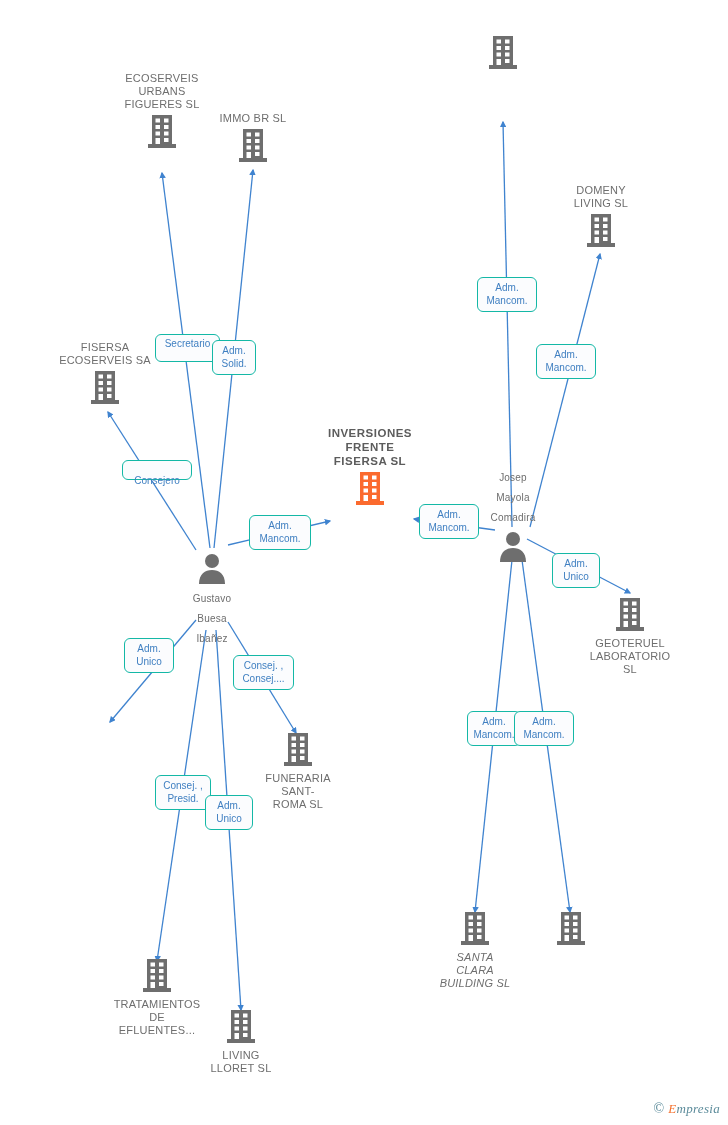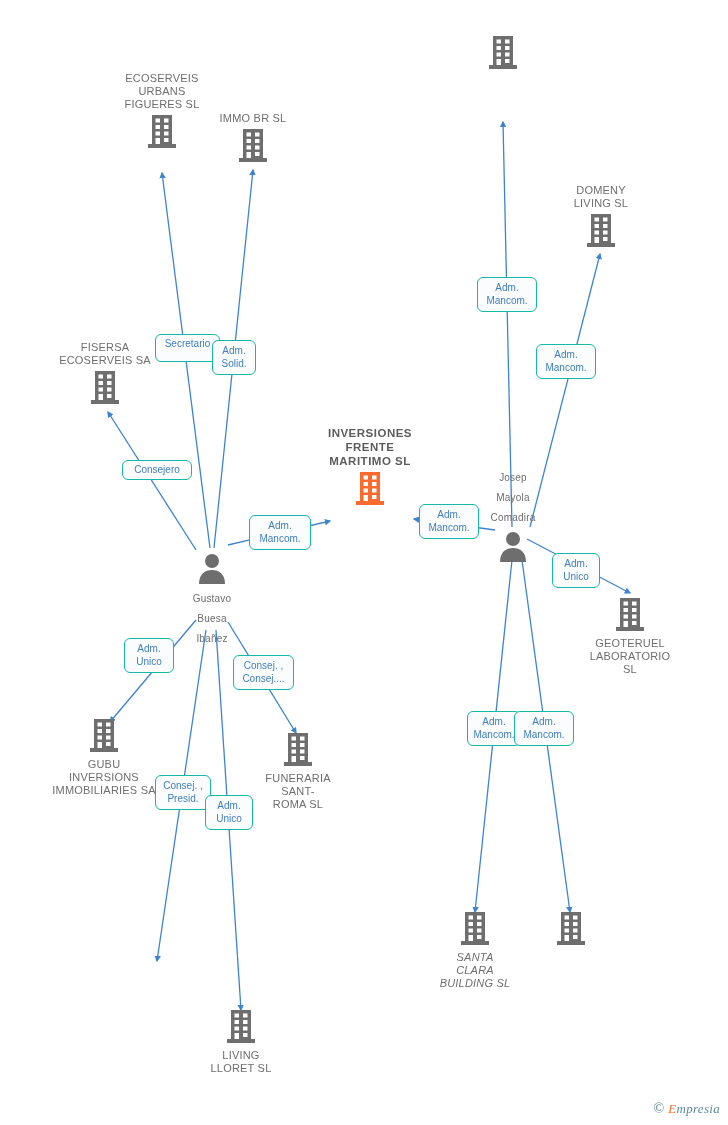--- a/index.html
+++ b/index.html
@@ -207,43 +207,20 @@
           <rect x="9.5" y="25" width="4.5" height="6"></rect>
             <rect x="18" y="25" width="4.5" height="4"></rect>
         </g>
       </svg>
     </span>
     <span class="caption cap-below">GEOTERUEL
 LABORATORIO
 SL</span>
   </div>
 
-  <div class="node company" style="left:104px;top:717px;">
-    <span class="icon">
-      <svg width="32" height="36" viewBox="0 0 32 36" aria-hidden="true">
-        <g fill="#6e6e6e">
-            <rect x="6" y="2" width="20" height="29"></rect>
-            <rect x="2" y="31" width="28" height="4"></rect>
-          </g>
-        <g fill="#ffffff">
-          <rect x="9.5" y="5.5" width="4.5" height="4"></rect>
-            <rect x="18" y="5.5" width="4.5" height="4"></rect>
-          <rect x="9.5" y="12" width="4.5" height="4"></rect>
-            <rect x="18" y="12" width="4.5" height="4"></rect>
-          <rect x="9.5" y="18.5" width="4.5" height="4"></rect>
-            <rect x="18" y="18.5" width="4.5" height="4"></rect>
-          <rect x="9.5" y="25" width="4.5" height="6"></rect>
-            <rect x="18" y="25" width="4.5" height="4"></rect>
-        </g>
-      </svg>
-    </span>
-    <span class="caption cap-below">GUBU
-INVERSIONS
-IMMOBILIARIES SA</span>
-  </div>
 
   <div class="node company" style="left:298px;top:731px;">
     <span class="icon">
       <svg width="32" height="36" viewBox="0 0 32 36" aria-hidden="true">
         <g fill="#6e6e6e">
             <rect x="6" y="2" width="20" height="29"></rect>
             <rect x="2" y="31" width="28" height="4"></rect>
           </g>
         <g fill="#ffffff">
           <rect x="9.5" y="5.5" width="4.5" height="4"></rect>
@@ -255,20 +232,43 @@
           <rect x="9.5" y="25" width="4.5" height="6"></rect>
             <rect x="18" y="25" width="4.5" height="4"></rect>
         </g>
       </svg>
     </span>
     <span class="caption cap-below">FUNERARIA
 SANT-
 ROMA SL</span>
   </div>
 
+  <div class="node company" style="left:157px;top:957px;">
+    <span class="icon">
+      <svg width="32" height="36" viewBox="0 0 32 36" aria-hidden="true">
+        <g fill="#6e6e6e">
+            <rect x="6" y="2" width="20" height="29"></rect>
+            <rect x="2" y="31" width="28" height="4"></rect>
+          </g>
+        <g fill="#ffffff">
+          <rect x="9.5" y="5.5" width="4.5" height="4"></rect>
+            <rect x="18" y="5.5" width="4.5" height="4"></rect>
+          <rect x="9.5" y="12" width="4.5" height="4"></rect>
+            <rect x="18" y="12" width="4.5" height="4"></rect>
+          <rect x="9.5" y="18.5" width="4.5" height="4"></rect>
+            <rect x="18" y="18.5" width="4.5" height="4"></rect>
+          <rect x="9.5" y="25" width="4.5" height="6"></rect>
+            <rect x="18" y="25" width="4.5" height="4"></rect>
+        </g>
+      </svg>
+    </span>
+    <span class="caption cap-below">TRATAMIENTOS
+DE
+EFLUENTES...</span>
+  </div>
 
   <div class="node company" style="left:241px;top:1008px;">
     <span class="icon">
       <svg width="32" height="36" viewBox="0 0 32 36" aria-hidden="true">
         <g fill="#6e6e6e">
             <rect x="6" y="2" width="20" height="29"></rect>
             <rect x="2" y="31" width="28" height="4"></rect>
           </g>
         <g fill="#ffffff">
           <rect x="9.5" y="5.5" width="4.5" height="4"></rect>
@@ -327,21 +327,21 @@
           <rect x="9.5" y="25" width="4.5" height="6"></rect>
             <rect x="18" y="25" width="4.5" height="4"></rect>
         </g>
       </svg>
     </span>
   </div>
 
   <div class="node center company" style="left:370px;top:426px;">
     <span class="caption cap-above">INVERSIONES
 FRENTE
-MARITIMO  SL</span>
+FISERSA  SL</span>
     <span class="icon">
       <svg width="32" height="36" viewBox="0 0 32 36" aria-hidden="true">
         <g fill="#fb6a2e">
             <rect x="6" y="2" width="20" height="29"></rect>
             <rect x="2" y="31" width="28" height="4"></rect>
           </g>
         <g fill="#ffffff">
           <rect x="9.5" y="5.5" width="4.5" height="4"></rect>
             <rect x="18" y="5.5" width="4.5" height="4"></rect>
           <rect x="9.5" y="12" width="4.5" height="4"></rect>
@@ -381,21 +381,21 @@
         </g>
       </svg>
     </span>
   </div>
 
   <div class="pill" style="left:155px;top:334px;width:65px;height:28px;padding-top:2px;">Secretario</div>
 
   <div class="pill" style="left:212px;top:340px;width:44px;height:35px;">Adm.
 Solid.</div>
 
-  <div class="pill" style="left:122px;top:460px;width:70px;height:20px;padding-top:2px;">Consejero</div>
+  <div class="pill" style="left:122px;top:460px;width:70px;height:20px;padding-top:13px;">Consejero</div>
 
   <div class="pill" style="left:249px;top:515px;width:62px;height:35px;">Adm.
 Mancom.</div>
 
   <div class="pill" style="left:124px;top:638px;width:50px;height:35px;">Adm.
 Unico</div>
 
   <div class="pill" style="left:233px;top:655px;width:61px;height:35px;">Consej. ,
 Consej....</div>
 

